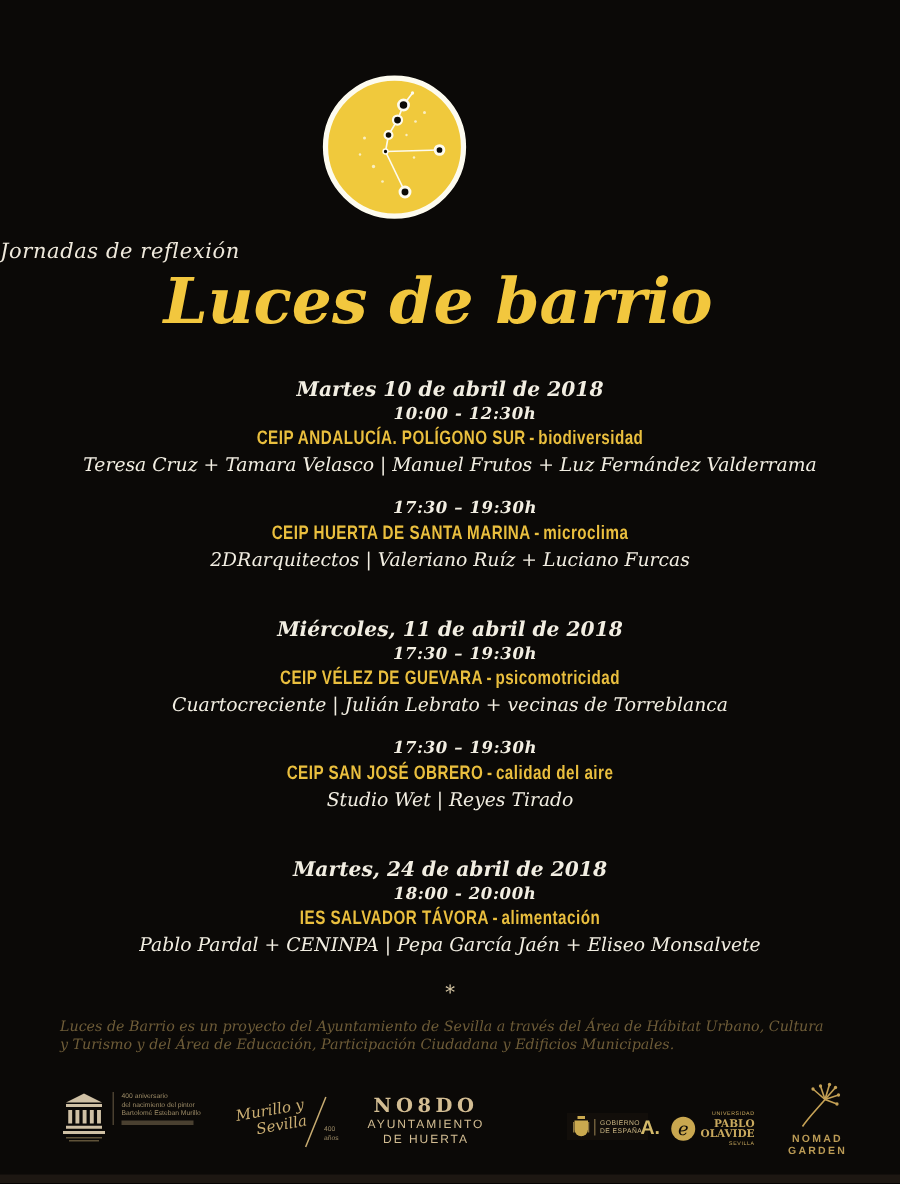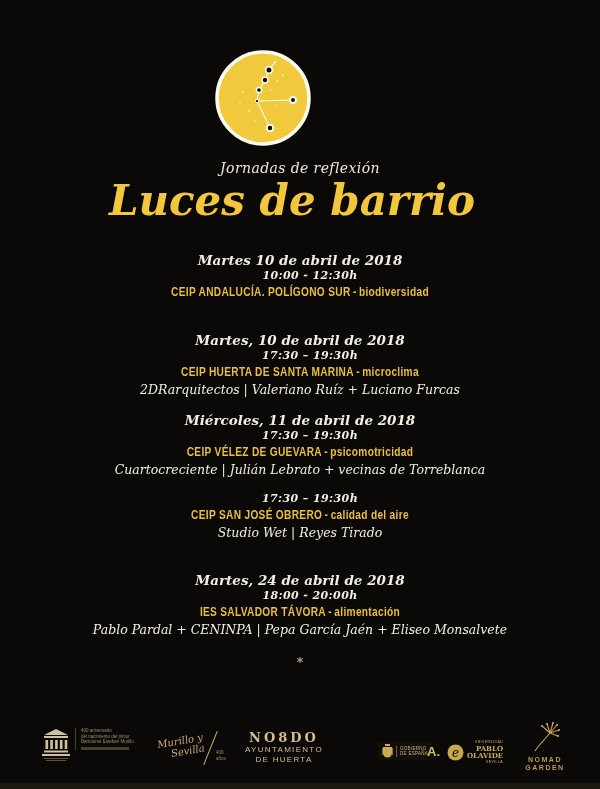--- a/index.html
+++ b/index.html
@@ -1,21 +1,21 @@
 <!DOCTYPE html>
 <html><head>
 <meta charset="utf-8">
 <style>
   html,body{margin:0;padding:0;background:#000;}
   .poster{position:relative;width:600px;height:789px;background:#0b0907;overflow:hidden;
           font-family:"DejaVu Serif",serif;}
   
   .logo-circle{position:absolute;left:213px;top:48px;width:100px;height:100px;}
   
-  .subtitle{position:absolute;top:160px;left:0;width:600px;text-align:center;
+  .subtitle{position:absolute;top:160px;left:0;width:600px;text-align:left;
             font-style:italic;font-size:14px;letter-spacing:.4px;color:#efe9dc;}
   .title{position:absolute;top:176px;left:0;width:584px;text-align:center;
          font-style:italic;font-weight:bold;font-size:42px;color:#f2c73e;}
   
   .events{position:absolute;top:252px;left:0;width:600px;text-align:center;}
   .event{margin-bottom:15px;height:65px;}
   .event-date{font-style:italic;font-weight:bold;font-size:13.5px;color:#f2eee2;line-height:17px;}
   .event-time{font-style:italic;font-weight:bold;font-size:11px;color:#f2eee2;line-height:14px;letter-spacing:.4px;padding-left:20px;}
   .event-venue{font-family:"Liberation Sans",sans-serif;font-weight:bold;font-size:13px;
                color:#eabf3e;line-height:16px;transform:scaleX(.78);transform-origin:center;
@@ -95,24 +95,24 @@
 
   <div class="subtitle">Jornadas de reflexión</div>
   <div class="title">Luces de barrio</div>
 
   <div class="events">
 
     <div class="event">
       <div class="event-date">Martes 10 de abril de 2018</div>
       <div class="event-time">10:00 - 12:30h</div>
       <div class="event-venue"><span>CEIP ANDALUCÍA. POLÍGONO SUR</span><span class="venue-sep">-</span><span>biodiversidad</span></div>
-    </div>
-
-    <div class="event">
-      <div class="event-date">Martes, 10 de abril de 2018</div>
+      <div class="event-people">Teresa Cruz + Tamara Velasco | Manuel Frutos + Luz Fernández Valderrama</div>
+    </div>
+
+    <div class="event">
       <div class="event-time">17:30 – 19:30h</div>
       <div class="event-venue"><span>CEIP HUERTA DE SANTA MARINA</span><span class="venue-sep">-</span><span>microclima</span></div>
       <div class="event-people">2DRarquitectos | Valeriano Ruíz + Luciano Furcas</div>
     </div>
 
     <div class="event">
       <div class="event-date">Miércoles, 11 de abril de 2018</div>
       <div class="event-time">17:30 – 19:30h</div>
       <div class="event-venue"><span>CEIP VÉLEZ DE GUEVARA</span><span class="venue-sep">-</span><span>psicomotricidad</span></div>
       <div class="event-people">Cuartocreciente | Julián Lebrato + vecinas de Torreblanca</div>
@@ -127,20 +127,21 @@
     <div class="event">
       <div class="event-date">Martes, 24 de abril de 2018</div>
       <div class="event-time">18:00 - 20:00h</div>
       <div class="event-venue"><span>IES SALVADOR TÁVORA</span><span class="venue-sep">-</span><span>alimentación</span></div>
       <div class="event-people">Pablo Pardal + CENINPA | Pepa García Jaén + Eliseo Monsalvete</div>
     </div>
 
   </div>
 
   <div class="foot-star">*</div>
+  <div class="footnote">Luces de Barrio es un proyecto del Ayuntamiento de Sevilla a través del Área de Hábitat Urbano, Cultura y Turismo y del Área de Educación, Participación Ciudadana y Edificios Municipales.</div>
 
   <div class="logos">
 
     <div class="logo-unesco">
       <svg width="28" height="34" viewBox="0 0 28 34">
         <g fill="#cfc0a4">
           <path d="M2 7 L14 1 L26 7 Z"></path>
           <rect x="2" y="8" width="24" height="2"></rect>
           <rect x="3.5" y="12" width="2.6" height="9"></rect>
           <rect x="8.3" y="12" width="2.6" height="9"></rect>

